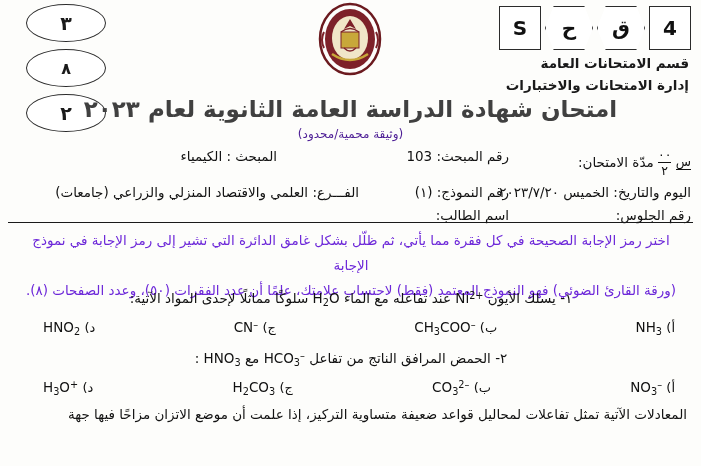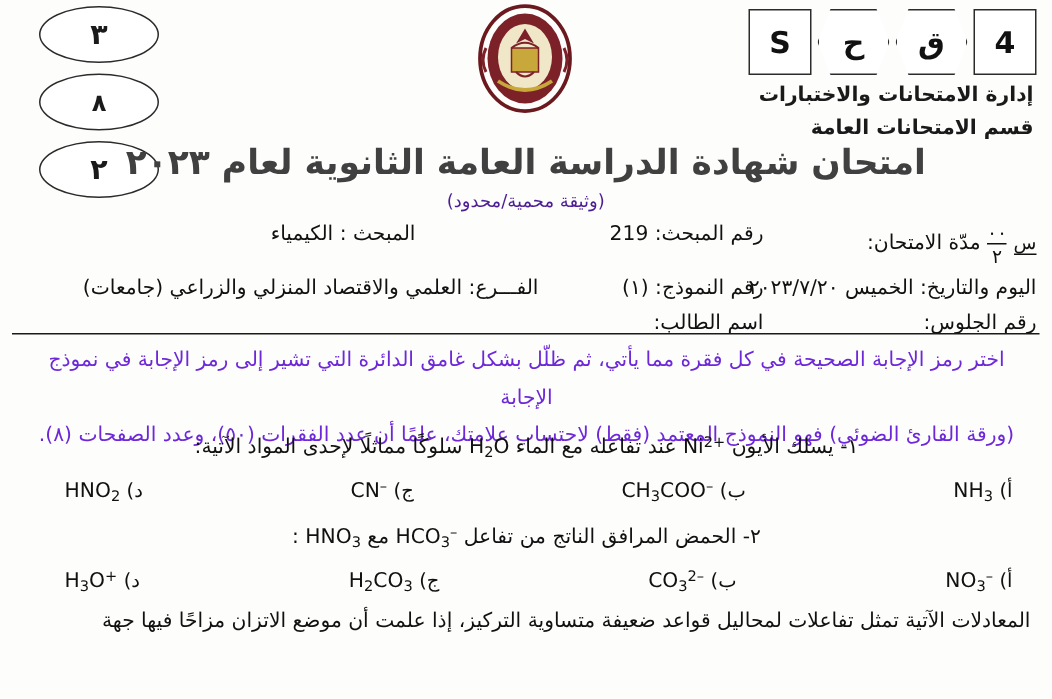--- a/index.html
+++ b/index.html
@@ -140,42 +140,42 @@
       </div>
     <div class="code-hex">
         <span>ح</span>
       </div>
     <div class="code-box">
         <span>S</span>
       </div>
   </div>
 
   <div class="ministry">
+    <div>قسم الامتحانات العامة</div>
     <div>إدارة الامتحانات والاختبارات</div>
-    <div>قسم الامتحانات العامة</div>
   </div>
 
   <div class="title">امتحان شهادة الدراسة العامة الثانوية لعام ٢٠٢٣</div>
   <div class="subtitle">(وثيقة محمية/محدود)</div>
 
   <div class="info">
     <div class="info-row">
       <div class="info-cell c1">
         <span class="dur">
           <span class="top">س</span>
           <span class="bar"></span>
         </span>
         <span class="dur">
           <span class="top">٠٠</span>
           <span class="bar"></span>
           <span class="bot">٢</span>
         </span>
         <span>مدّة الامتحان:</span>
       </div>
-      <div class="info-cell c2">رقم المبحث: 219</div>
+      <div class="info-cell c2">رقم المبحث: 103</div>
       <div class="info-cell c4">المبحث : الكيمياء</div>
     </div>
     <div class="info-row">
       <div class="info-cell c1">اليوم والتاريخ: الخميس ٢٠٢٣/٧/٢٠</div>
       <div class="info-cell c3">رقم النموذج: (١)</div>
       <div class="info-cell c4">الفـــرع: العلمي والاقتصاد المنزلي والزراعي (جامعات)</div>
     </div>
     <div class="info-row">
       <div class="info-cell c1">رقم الجلوس:</div>
       <div class="info-cell c4">اسم الطالب:</div>

